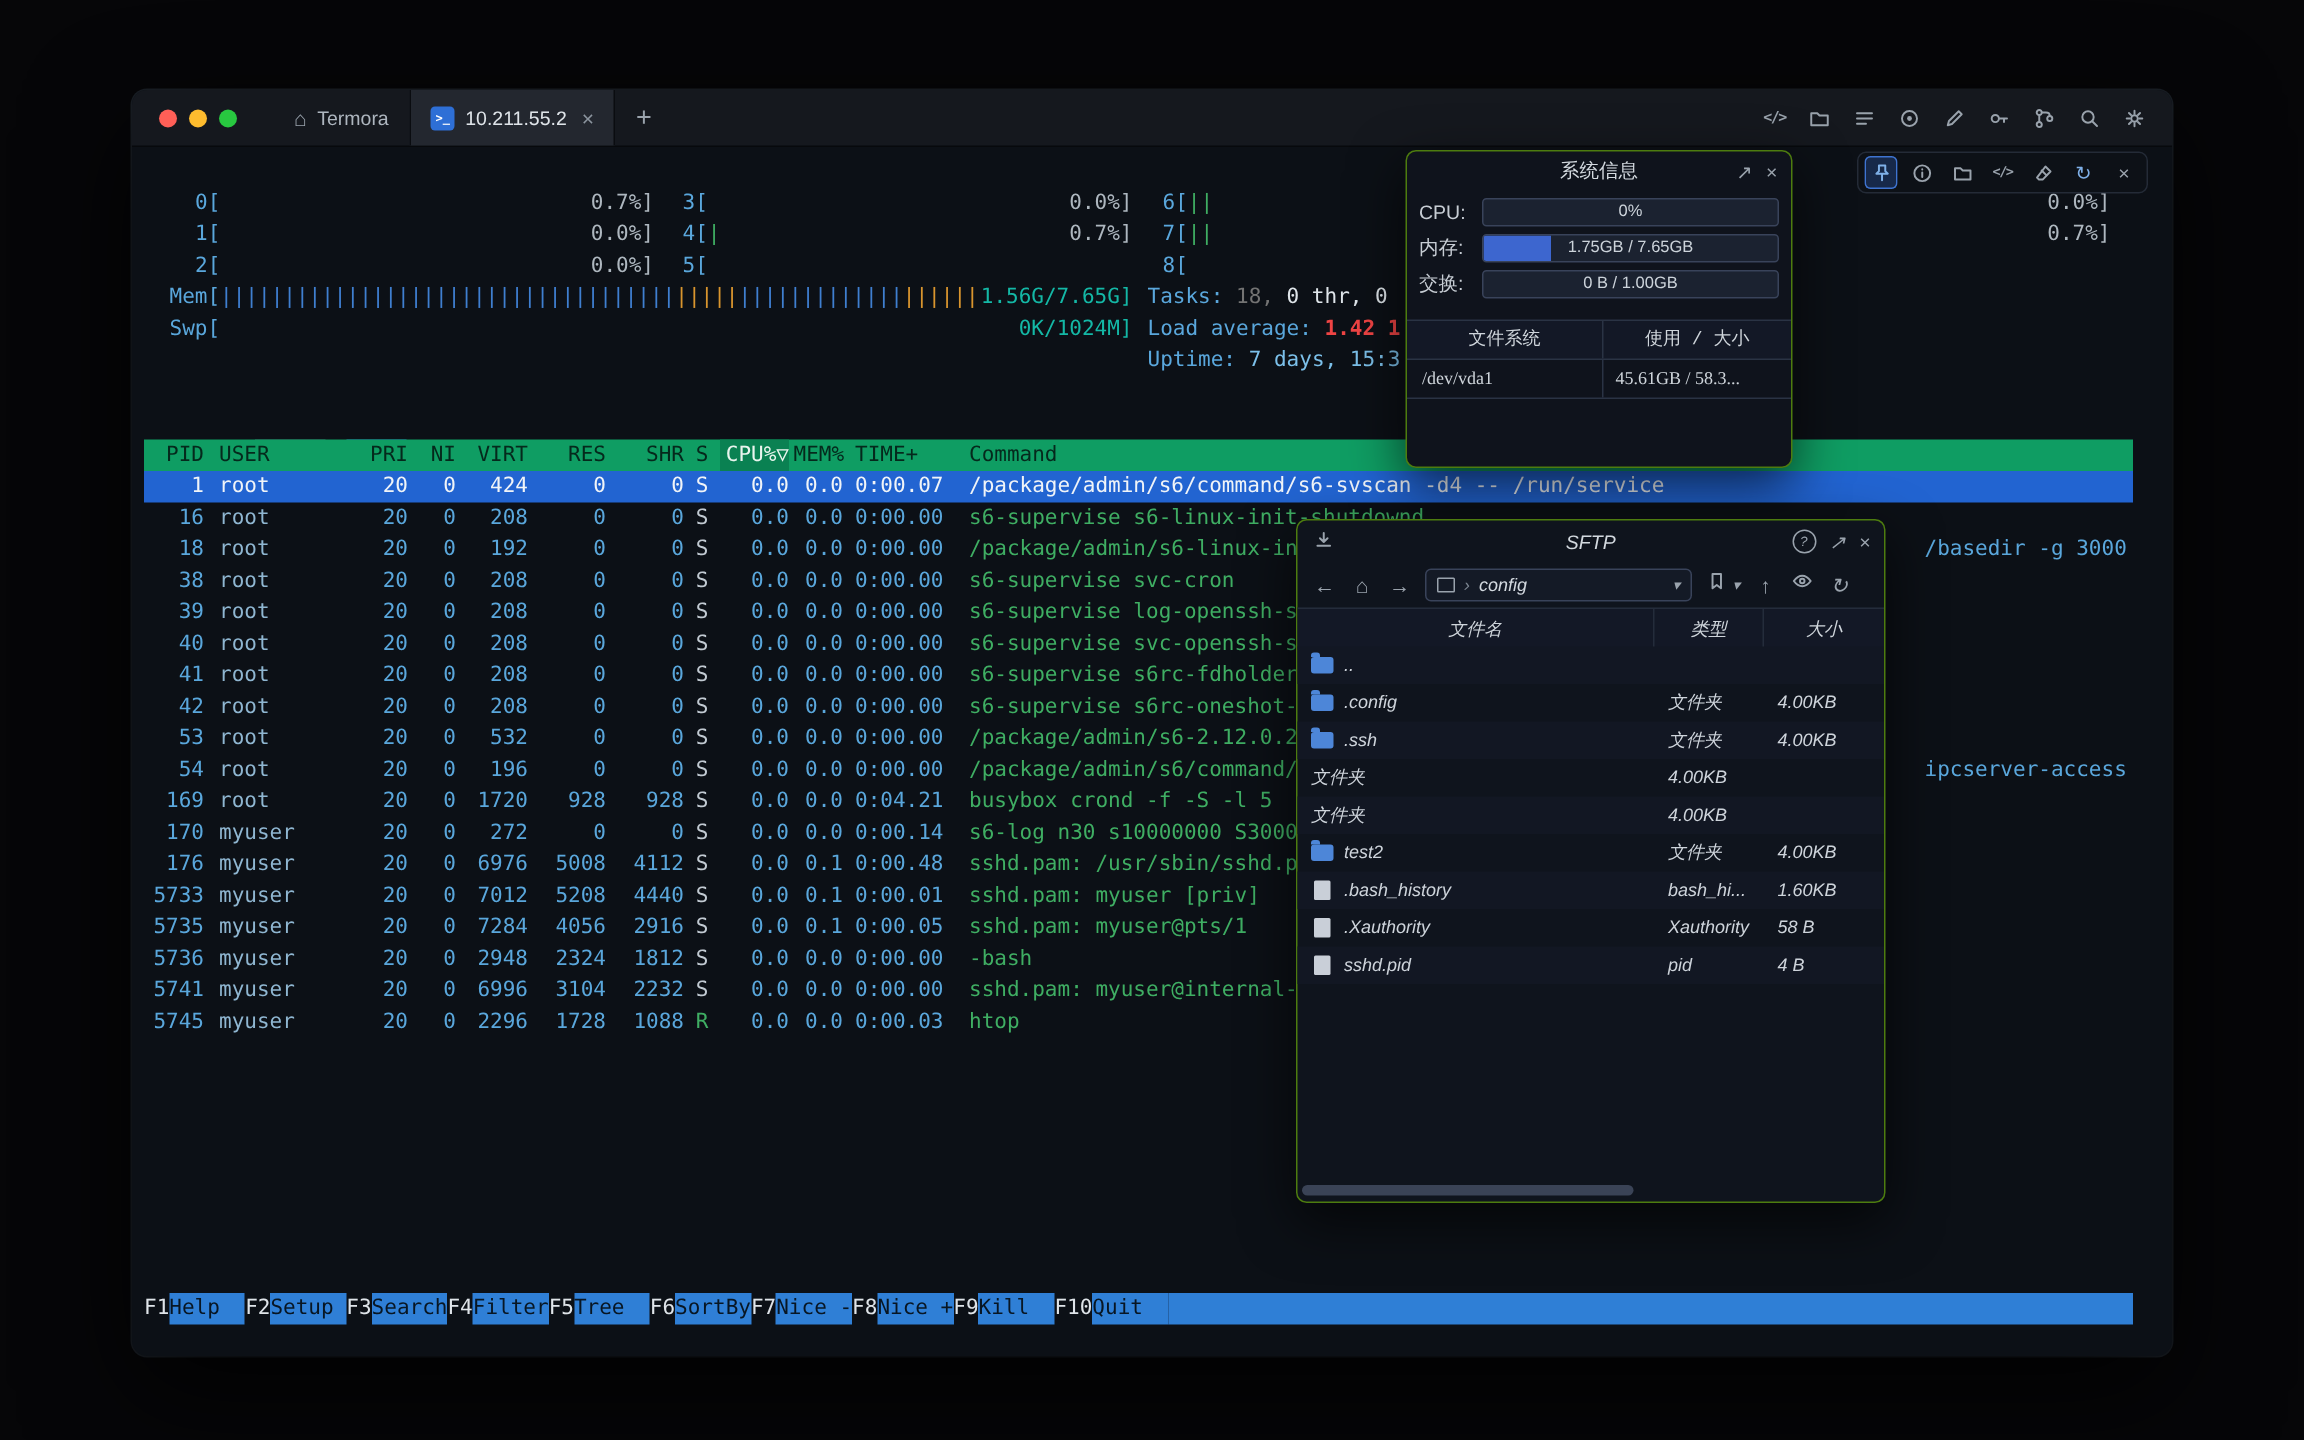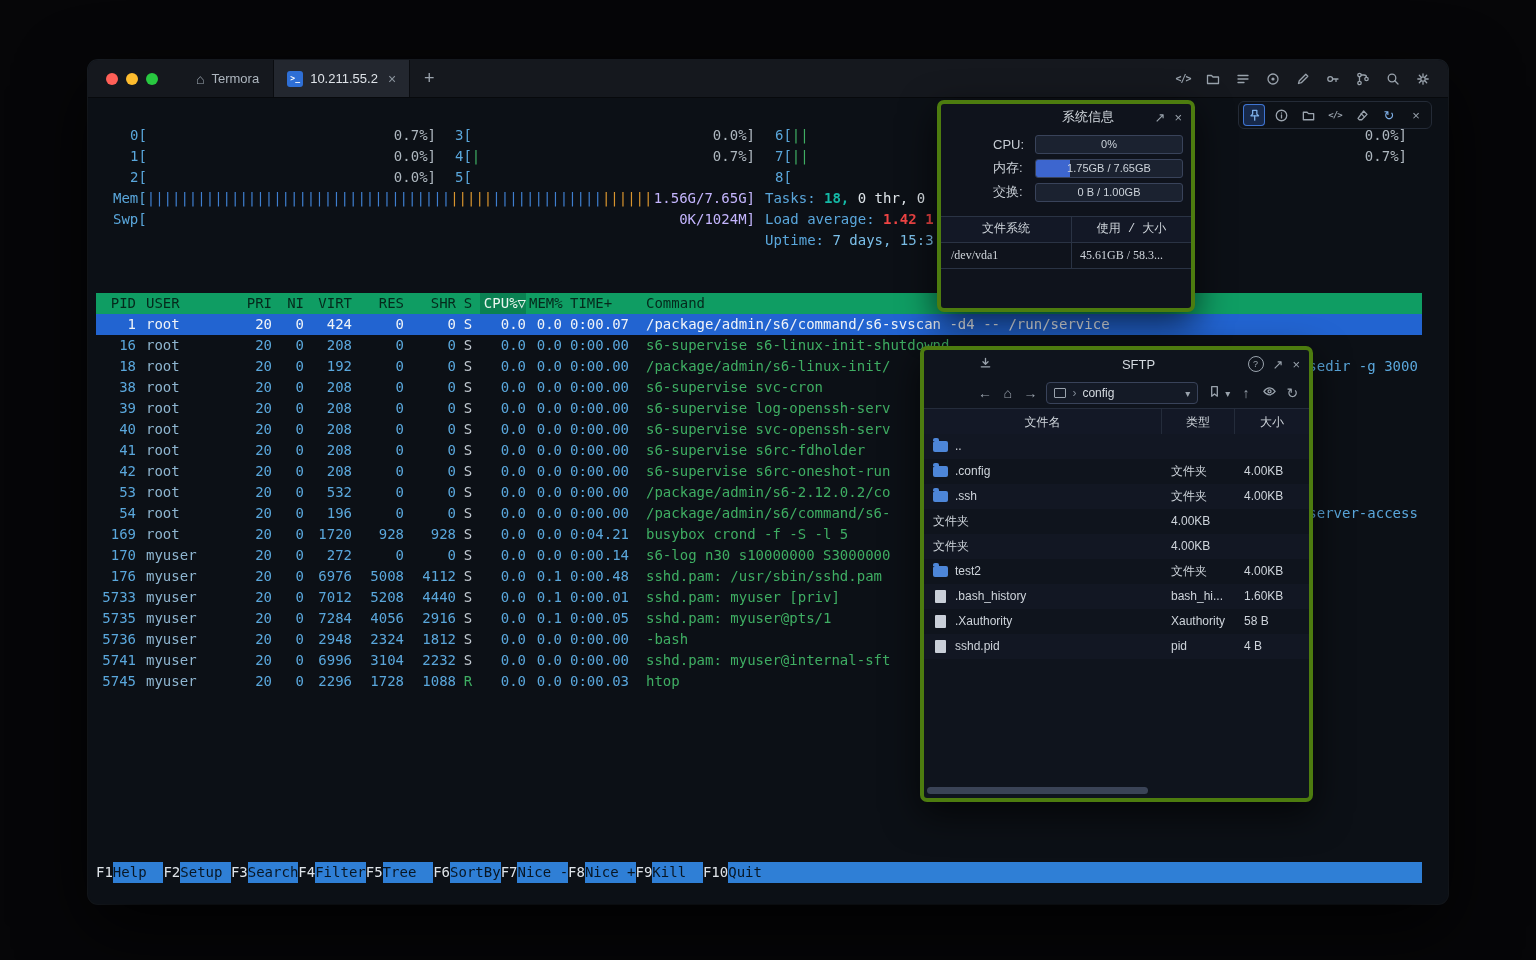--- a/index.html
+++ b/index.html
@@ -28,23 +28,23 @@
   
   .terminal{position:absolute;left:8px;top:37px;width:1326px;bottom:0;
     font:14px "DejaVu Sans Mono",monospace;color:#c6cdd4;}
   .tl{position:absolute;height:21px;line-height:21px;white-space:pre;}
   .box{display:flex;}
   .posL{left:34px;width:306px}.posM{left:359px;width:300px}.posR{left:679px;width:632px}
   .r0{top:28px}.r1{top:49px}.r2{top:70px}
   .mem-line{left:17px;top:91px;width:642px}.swp-line{left:17px;top:112px;width:642px}
   .tasks{left:669px;top:91px}.loadavg{left:669px;top:112px}.uptime{left:669px;top:133px}
   .mlabel{color:#5aa7dc}.mbars{color:#3fae63}.mfill{flex:1}.mval{color:#aeb7bf}
-  .memval{color:#c4b5fd}
+  .memval{color:#14b8a6}
   .seg{color:#3f7fd0}.seg.orange{color:#d9952e}
-  .stat-lbl{color:#5aa7dc}.stat-strong{color:#14b8a6;font-weight:bold}
+  .stat-lbl{color:#5aa7dc}.stat-strong{color:#737373;font-weight:normal}
   .stat-rest{color:#dfe5ea}.stat-val{color:#ef4444;font-weight:bold}.uptime-val{color:#7cc0ea}
   .vtabs{left:23px;top:175px}
   .vtab{display:inline-block;padding:0 7px;margin-right:14px;}
   .vtab.main{background:#45626c;color:#e0e7eb}
   .vtab.io{background:#2f7fd6;color:#081623}
   .grid{display:grid;grid-template-columns:40px 100px 36px 32px 48px 52px 52px 24px 46px 44px 76px 1fr;width:100%;}
   .header-row{left:0;top:196px;height:21px;background:#0f9d63;color:#05291c;}
   .col-pid,.col-pri,.col-ni,.col-virt,.col-res,.col-shr,.col-cpu{text-align:right}
   .col-user{padding-left:10px}
   .col-s{text-align:center}
@@ -72,40 +72,40 @@
   
   #minitb{position:absolute;left:1150px;top:41px;height:26px;display:flex;align-items:center;gap:5px;
     padding:0 4px;background:rgba(14,17,23,.94);border:1px solid #242b37;border-radius:6px;z-index:11;}
   .mt{width:22px;height:22px;display:flex;align-items:center;justify-content:center;color:#9aa3ad;
     font-size:13px;border-radius:4px;}
   .mt.active{background:#17294a;box-shadow:inset 0 0 0 1px #3f74d1;}
   .mt.accent{color:#7fb0e8}
   .mt svg{width:15px;height:15px;stroke:#9aa3ad;fill:none;stroke-width:1.4;stroke-linecap:round;stroke-linejoin:round;}
   .mt.active svg{stroke:#7fb0e8}
   
-  .panel{position:absolute;background:#0f131c;border:4px solid #4d7c0f;border-radius:7px;
-    box-shadow:0 12px 36px rgba(0,0,0,.65);z-index:10;box-sizing:border-box;padding-left:44px;}
+  .panel{position:absolute;background:#0f131c;border:1px solid #4d7c0f;border-radius:7px;
+    box-shadow:0 12px 36px rgba(0,0,0,.65);z-index:10;box-sizing:border-box;}
   .p-title{height:26px;display:flex;align-items:center;justify-content:center;color:#d3d9df;
     font-size:13px;position:relative;}
   .pt-icons{position:absolute;right:9px;display:flex;align-items:center;gap:9px;color:#9aa3ad;font-size:13px;}
   #sysinfo{left:849px;top:40px;width:258px;height:212px;}
   .si-row{display:flex;align-items:center;height:20px;margin:4px 8px 0 8px;font-size:13px;color:#c7cdd4;}
   .si-row .lbl{width:42px}
   .si-bar{flex:1;height:17px;background:#1b2230;border:1px solid #39435a;border-radius:3px;position:relative;overflow:hidden;}
   .si-fill{position:absolute;left:0;top:0;bottom:0;background:#3d66cf;}
   .si-txt{position:absolute;inset:0;display:flex;align-items:center;justify-content:center;font-size:11px;color:#ccd3da;}
   .si-table{position:absolute;left:0;right:0;top:112px;border-top:1px solid #2a3344;border-bottom:1px solid #2a3344;}
   .si-th{display:flex;height:25px;line-height:25px;font-size:12px;color:#cfd5db;background:#131826;border-bottom:1px solid #2a3344;font-family:Liberation Mono, monospace;}
   .si-th .c1{width:131px;text-align:center;border-right:1px solid #2a3344;box-sizing:border-box;}
   .si-th .c2{flex:1;text-align:center}
   .si-tr{display:flex;height:25px;line-height:25px;font-size:12px;color:#cfd5db;}
   .si-tr .c1{width:131px;padding-left:10px;border-right:1px solid #2a3344;box-sizing:border-box;}
   .si-tr .c2{flex:1;padding-left:8px}
   
-  #sftp{left:832px;top:286px;width:393px;height:456px;background:#0f141d;}
+  #sftp{left:776px;top:286px;width:393px;height:456px;background:#0f141d;font-style:italic;}
   .sf-title{height:28px;}
   .sf-dl{position:absolute;left:10px;top:6px;}
   .sf-dl svg,.sf-tools svg{width:15px;height:15px;stroke:#9aa3ad;fill:none;stroke-width:1.4;stroke-linecap:round;stroke-linejoin:round;}
   .qhelp{width:14px;height:14px;border:1.2px solid #9aa3ad;border-radius:50%;font-size:9px;
     display:flex;align-items:center;justify-content:center;}
   .sf-tools{height:30px;display:flex;align-items:center;padding:0 10px;gap:9px;color:#9aa3ad;}
   .nav{font-size:14px;width:16px;text-align:center;}
   .pathbox{display:flex;align-items:center;gap:6px;width:178px;height:22px;background:#141a26;
     border:1px solid #39435a;border-radius:4px;padding:0 7px;font-size:12px;color:#d3d9df;box-sizing:border-box;}
   .dev{width:10px;height:8px;border:1.2px solid #9aa3ad;border-radius:1px;}

